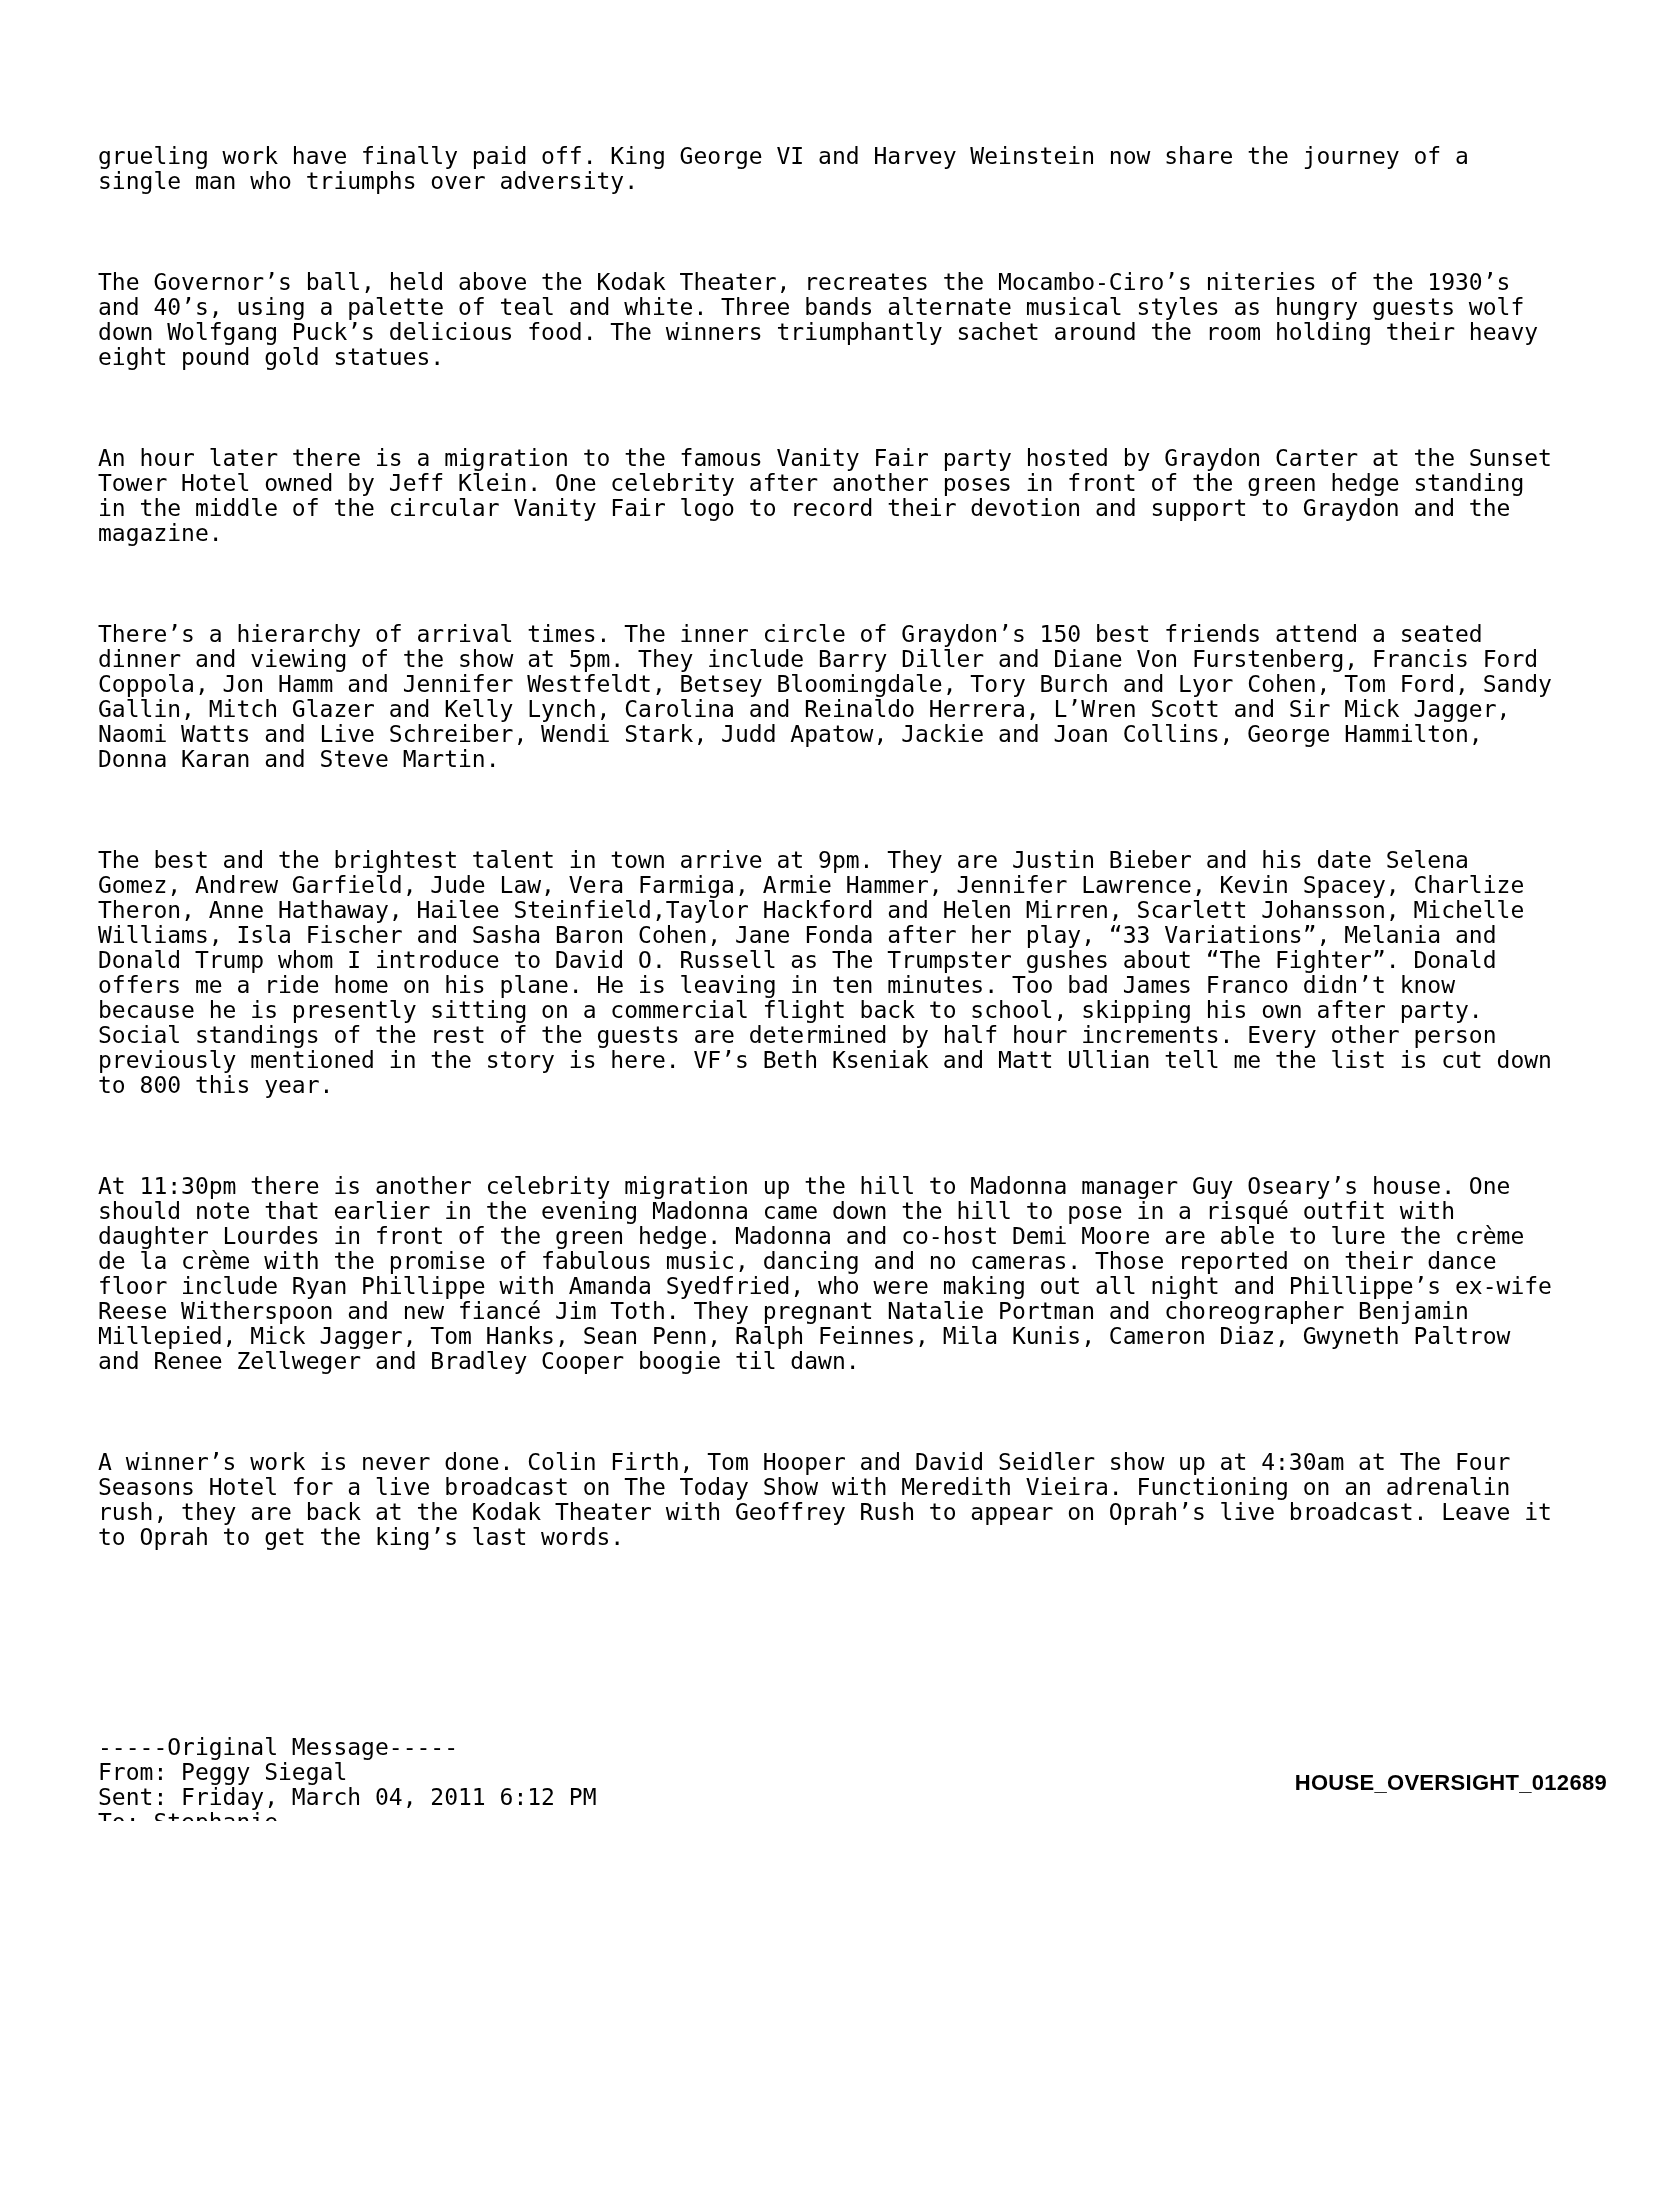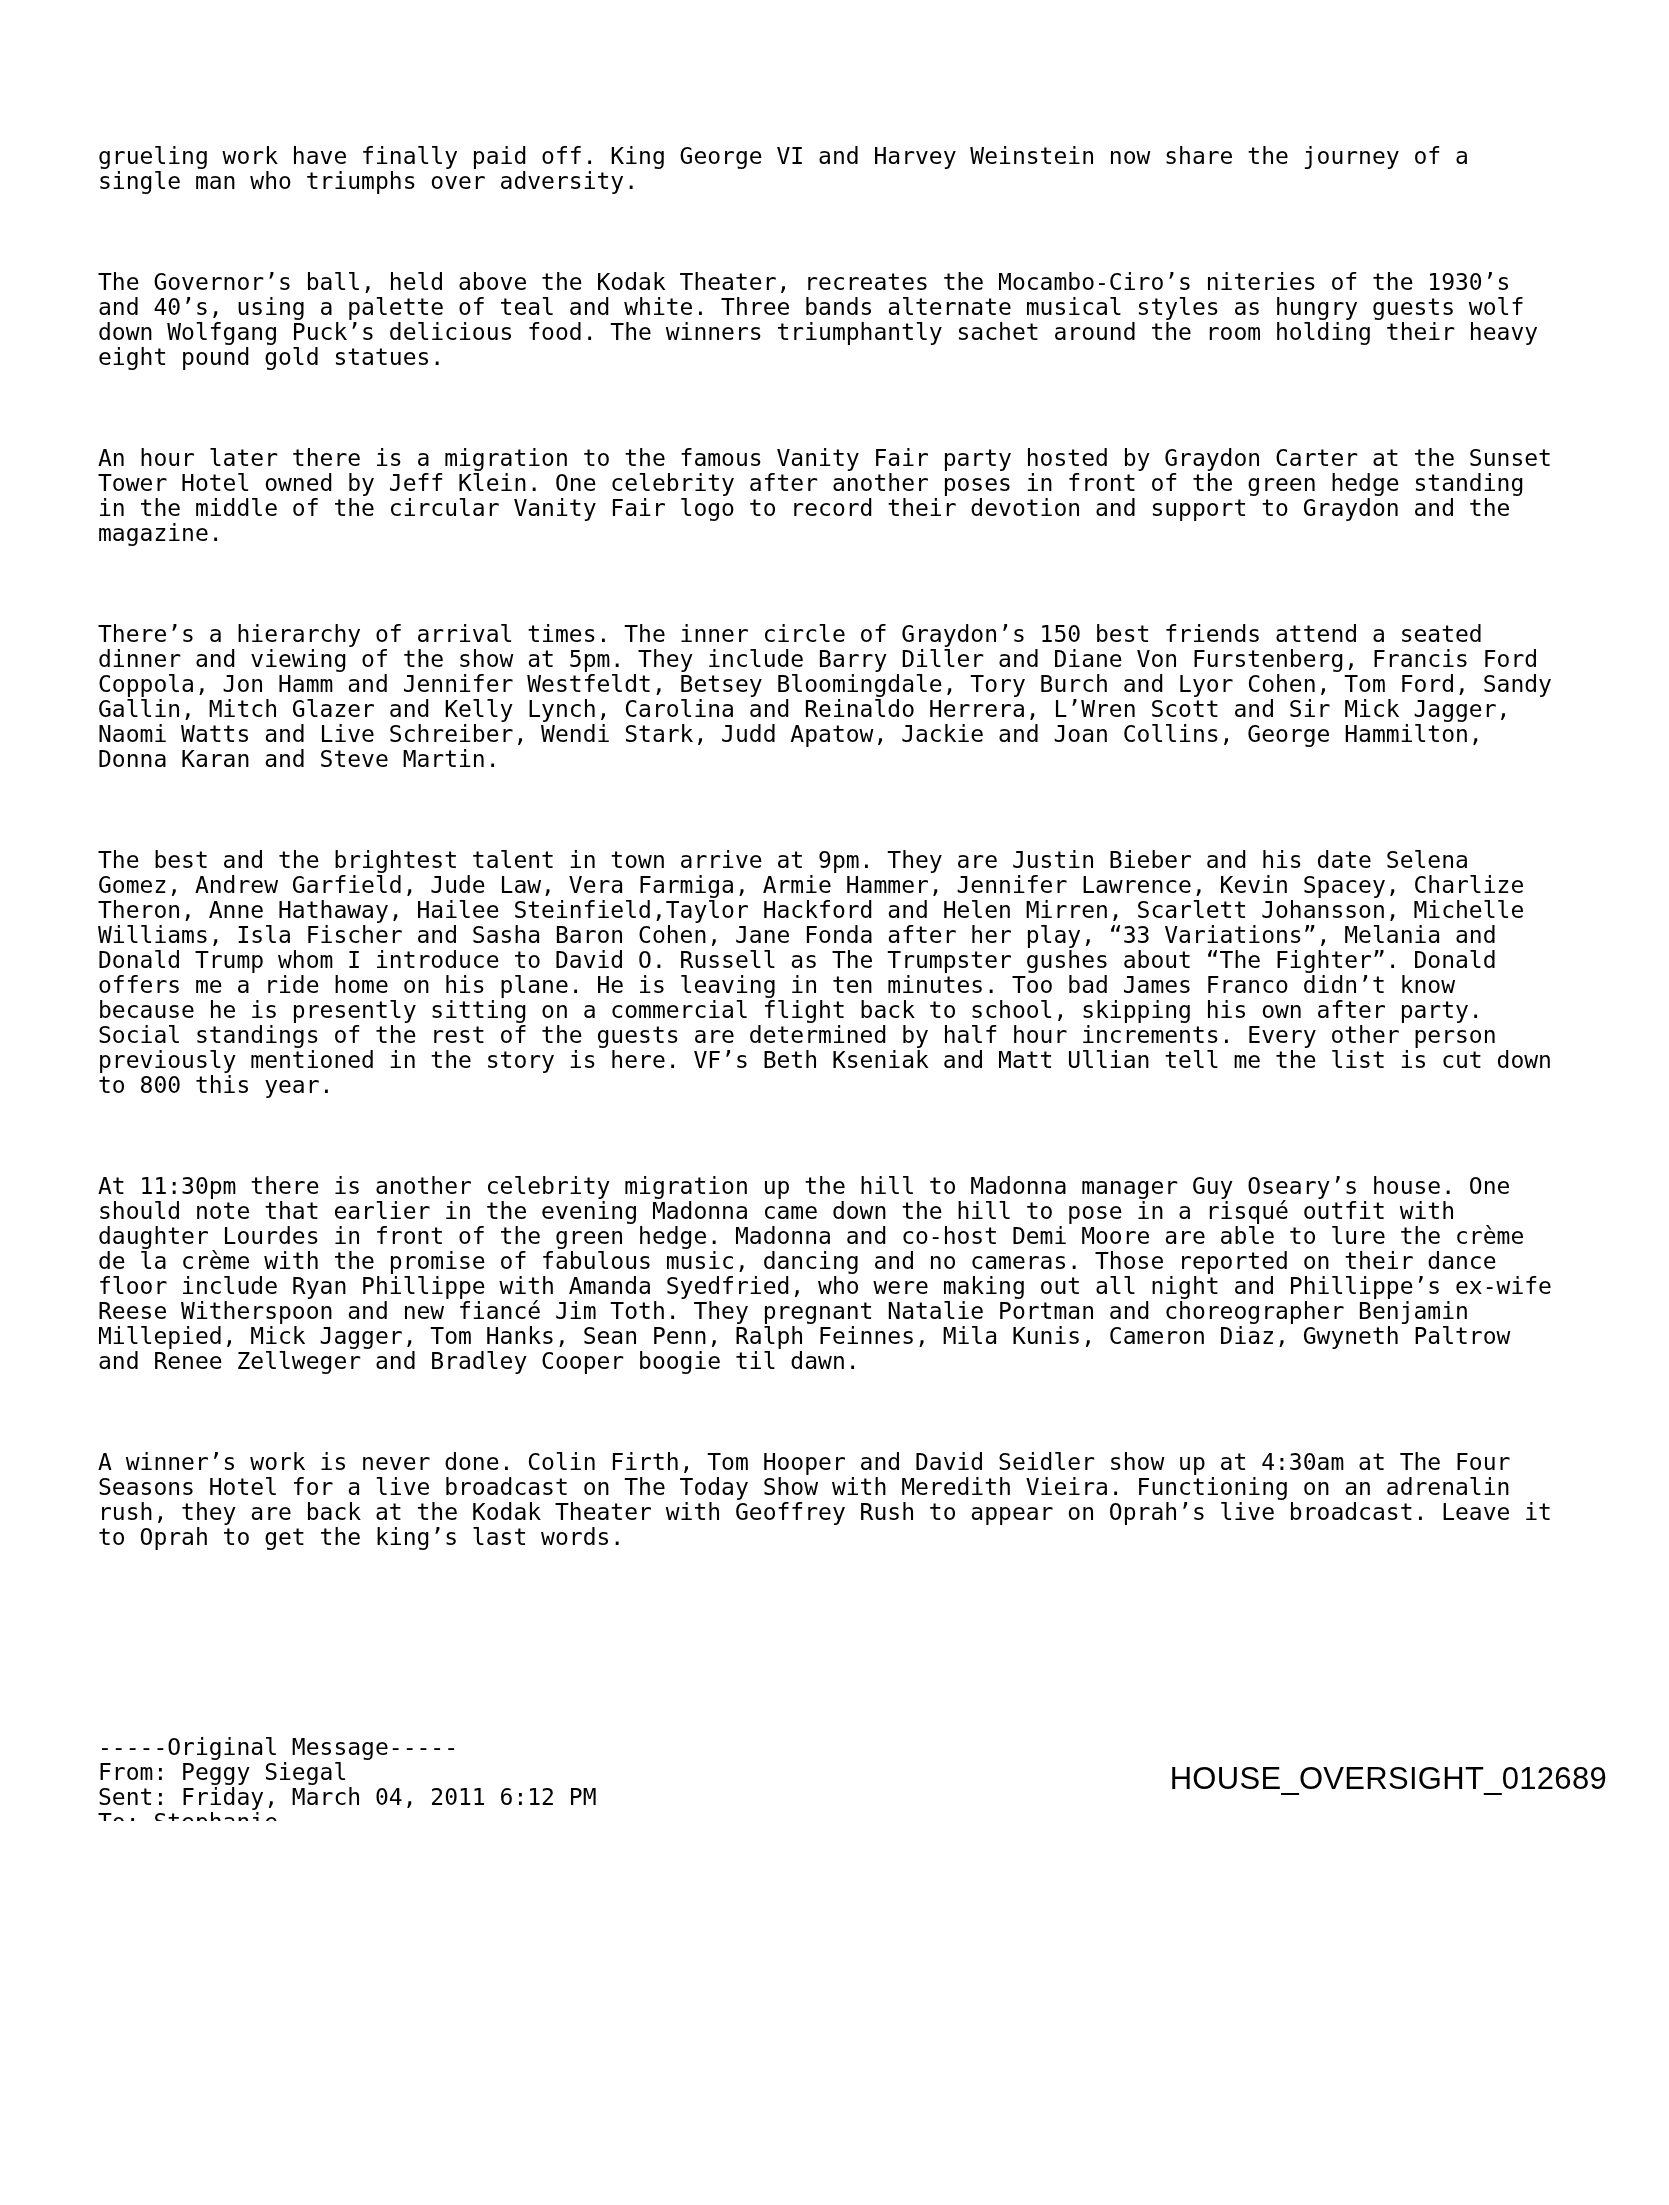--- a/index.html
+++ b/index.html
@@ -32,24 +32,25 @@
     margin-top: 84px;
   }
   .closing {
     margin-top: 25px;
   }
   .bates {
     position: absolute;
     right: 62px;
     bottom: 27.5px;
     font-family: "Liberation Sans", sans-serif;
-    font-size: 31px;
+    font-size: 22px;
     line-height: 1;
     color: #000000;
     letter-spacing: 0.3px;
+    font-weight: bold;
   }
 </style>
 </head>
 <body>
 
 <div class="page">
 
   <div class="letter">
     <div class="para">grueling work have finally paid off. King George VI and Harvey Weinstein now share the journey of a
 single man who triumphs over adversity.</div>

